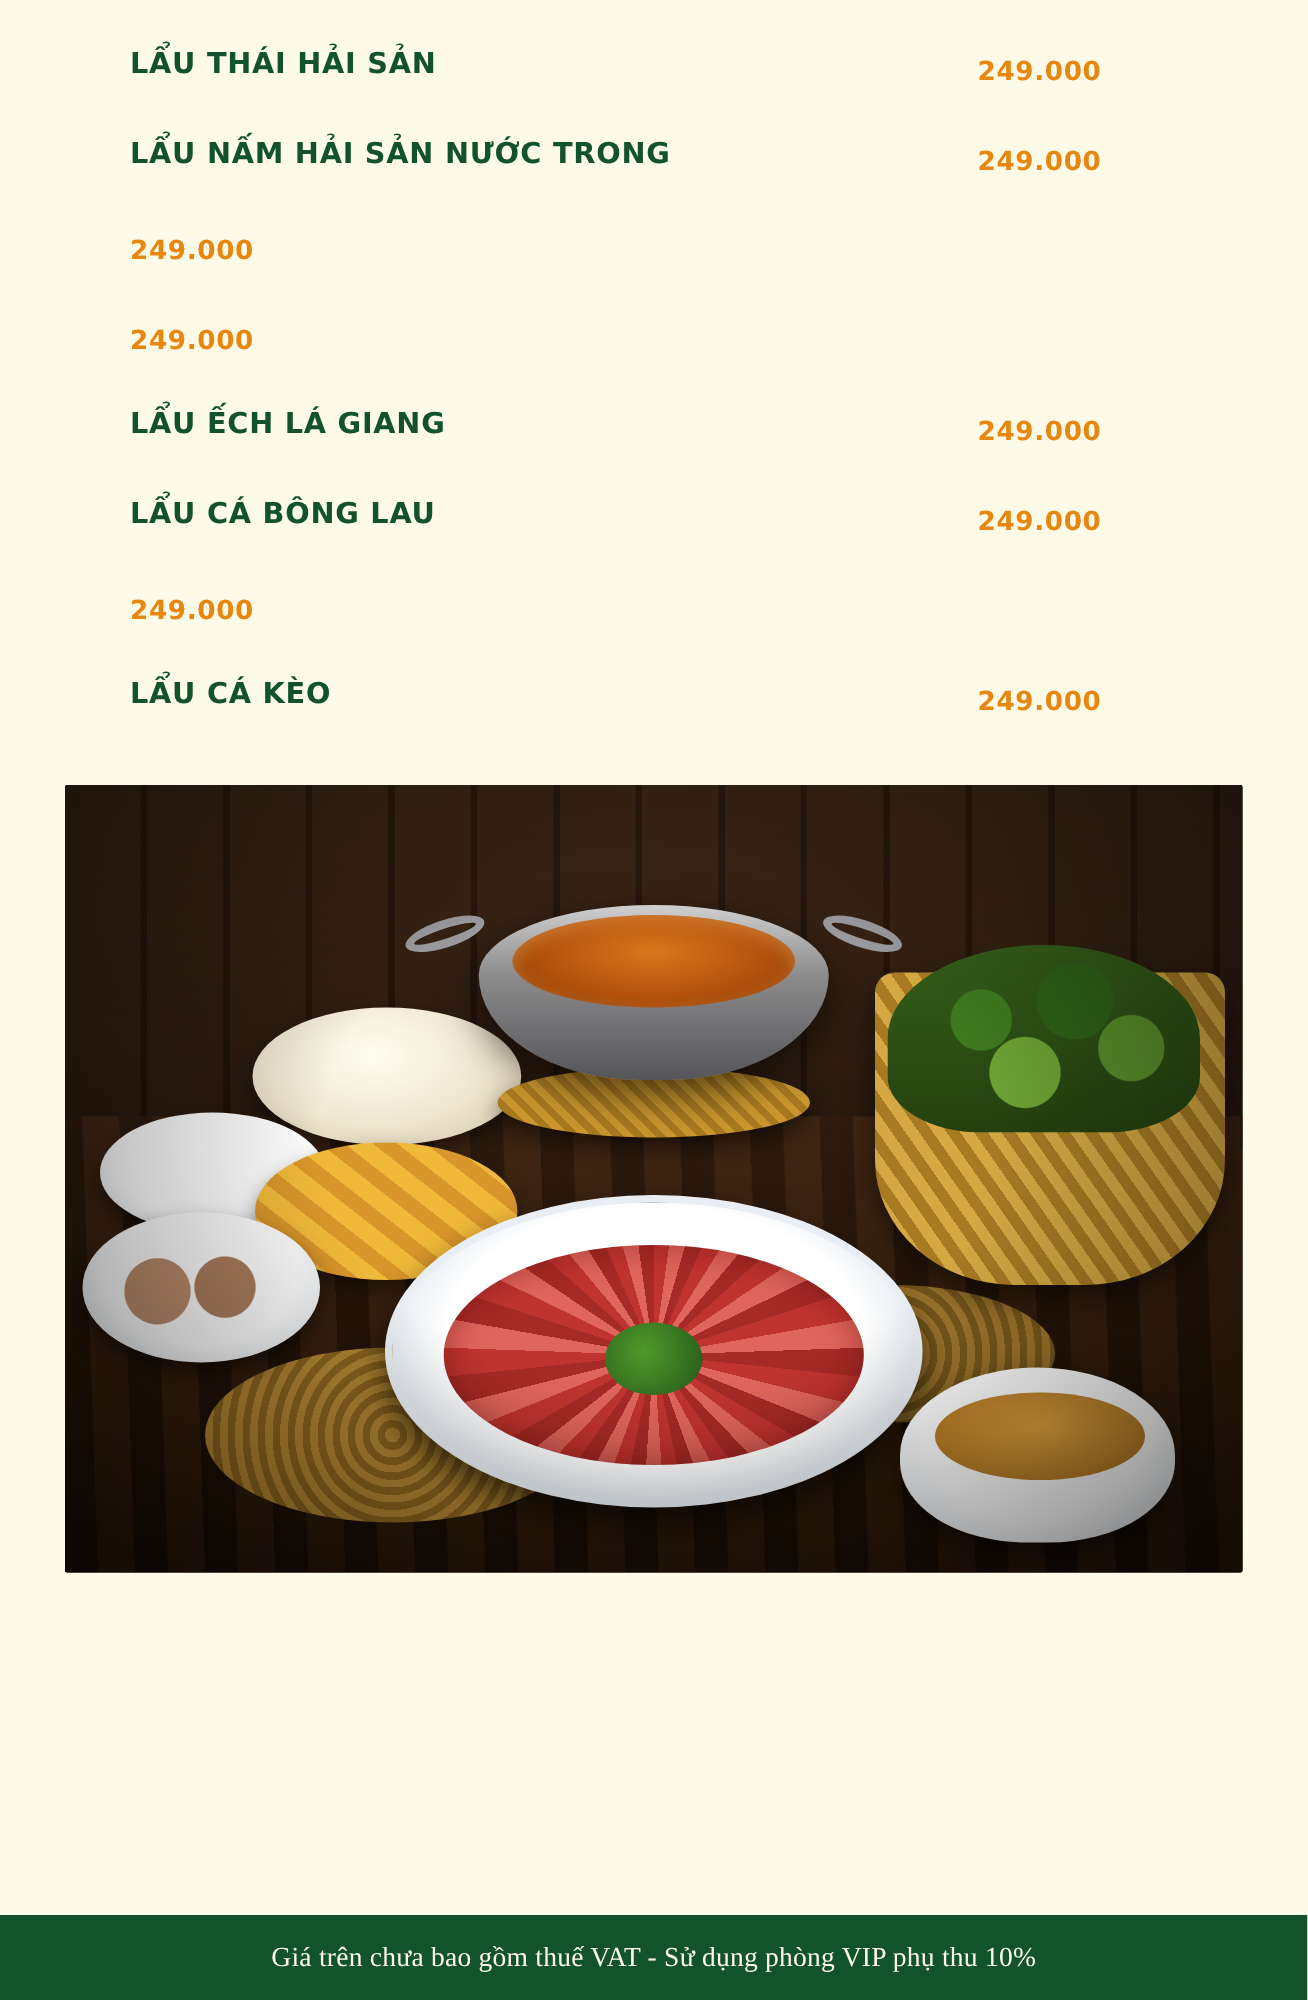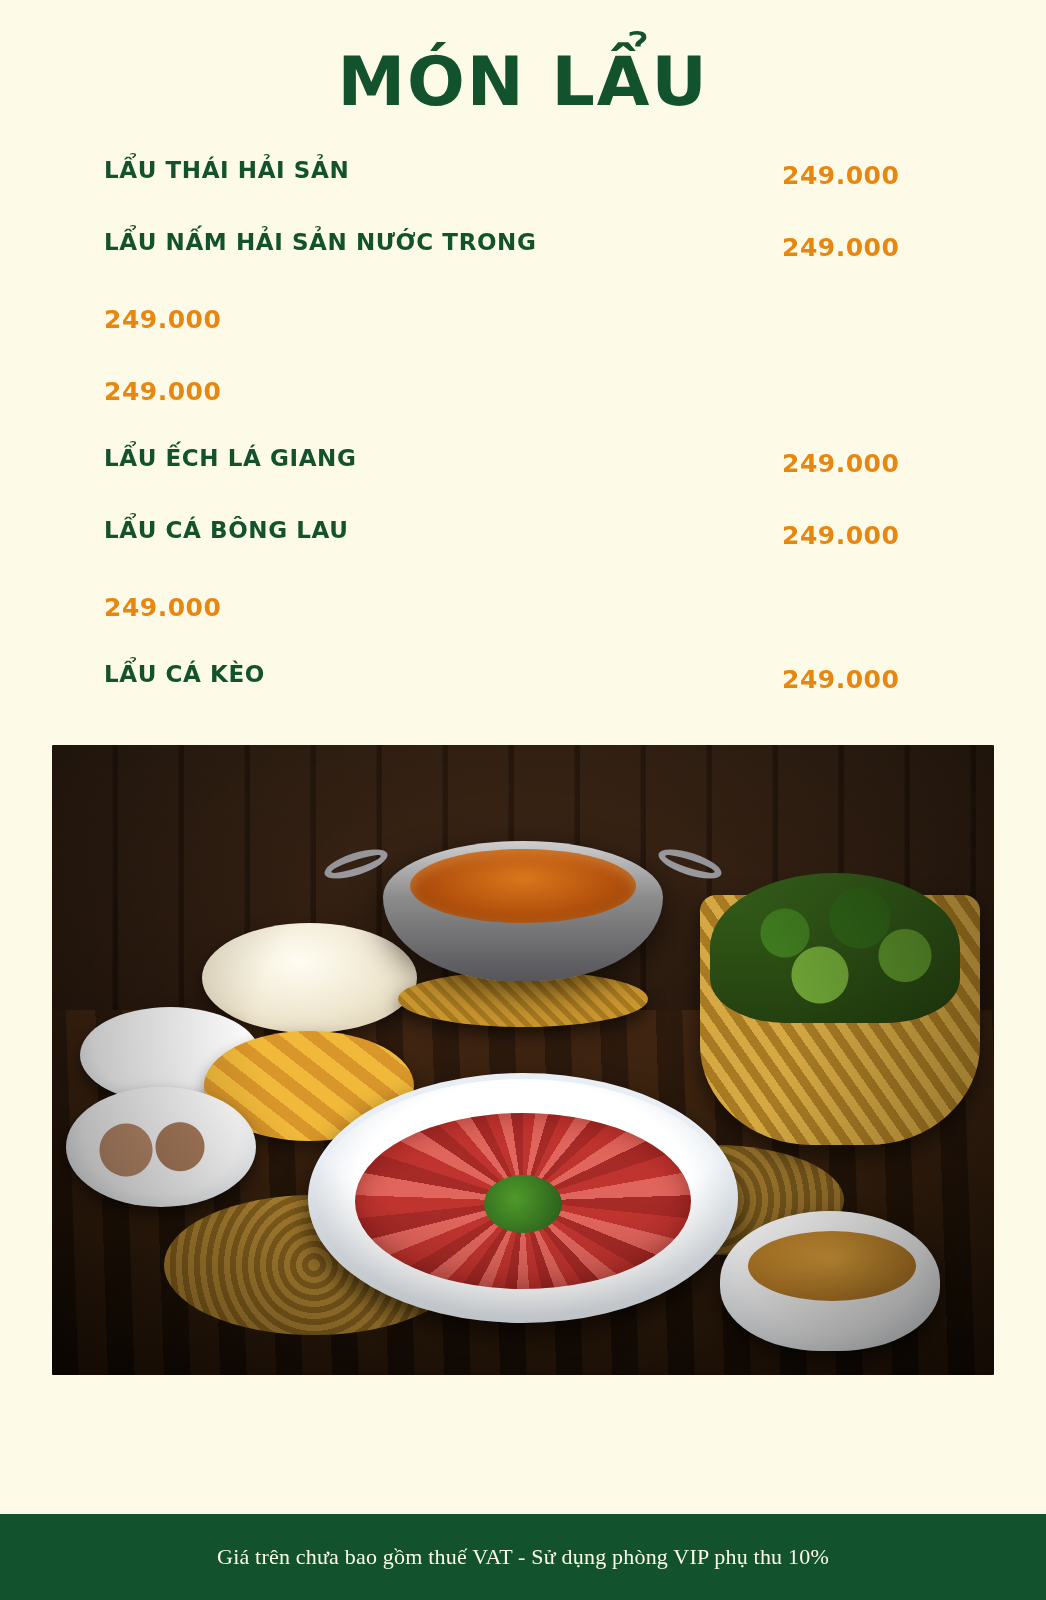--- a/index.html
+++ b/index.html
@@ -56,21 +56,21 @@
     font-size: 23px;
     letter-spacing: 0.6px;
     color: #12532d;
     text-transform: uppercase;
     white-space: nowrap;
   }
 
   .item-price {
     font-family: "DejaVu Sans", sans-serif;
     font-weight: 700;
-    font-size: 25px;
+    font-size: 21px;
     color: #e8870f;
     letter-spacing: 0.5px;
     white-space: nowrap;
     min-width: 160px;
     text-align: left;
   }
 
   
   .item-row .item-price { position: relative; top: 6px; }
 
@@ -294,39 +294,38 @@
 
   .vignette {
     position: absolute; inset: 0;
     background: radial-gradient(ellipse at 50% 45%, rgba(0,0,0,0) 40%, rgba(0,0,0,0.55) 100%);
     pointer-events: none;
   }
 
   .footer-bar {
     position: absolute;
     left: 0; right: 0; bottom: 0;
-    height: 86px;
+    height: 68px;
     background: #12532d;
     display: flex;
     align-items: center;
     justify-content: center;
   }
   .footer-note {
     font-family: "Liberation Serif", serif;
     font-size: 22px;
     color: #fdfbe8;
     letter-spacing: 0.2px;
   }
 </style>
 </head>
 <body>
 
 <div class="page">
 
-  <h1 class="menu-title">MÓN LẨU</h1>
 
   <ul class="items">
 
     <li class="item-row">
       <span class="item-name">LẨU THÁI HẢI SẢN</span>
       <span class="item-price">249.000</span>
     </li>
 
     <li class="item-row">
       <span class="item-name">LẨU NẤM HẢI SẢN NƯỚC TRONG</span>

